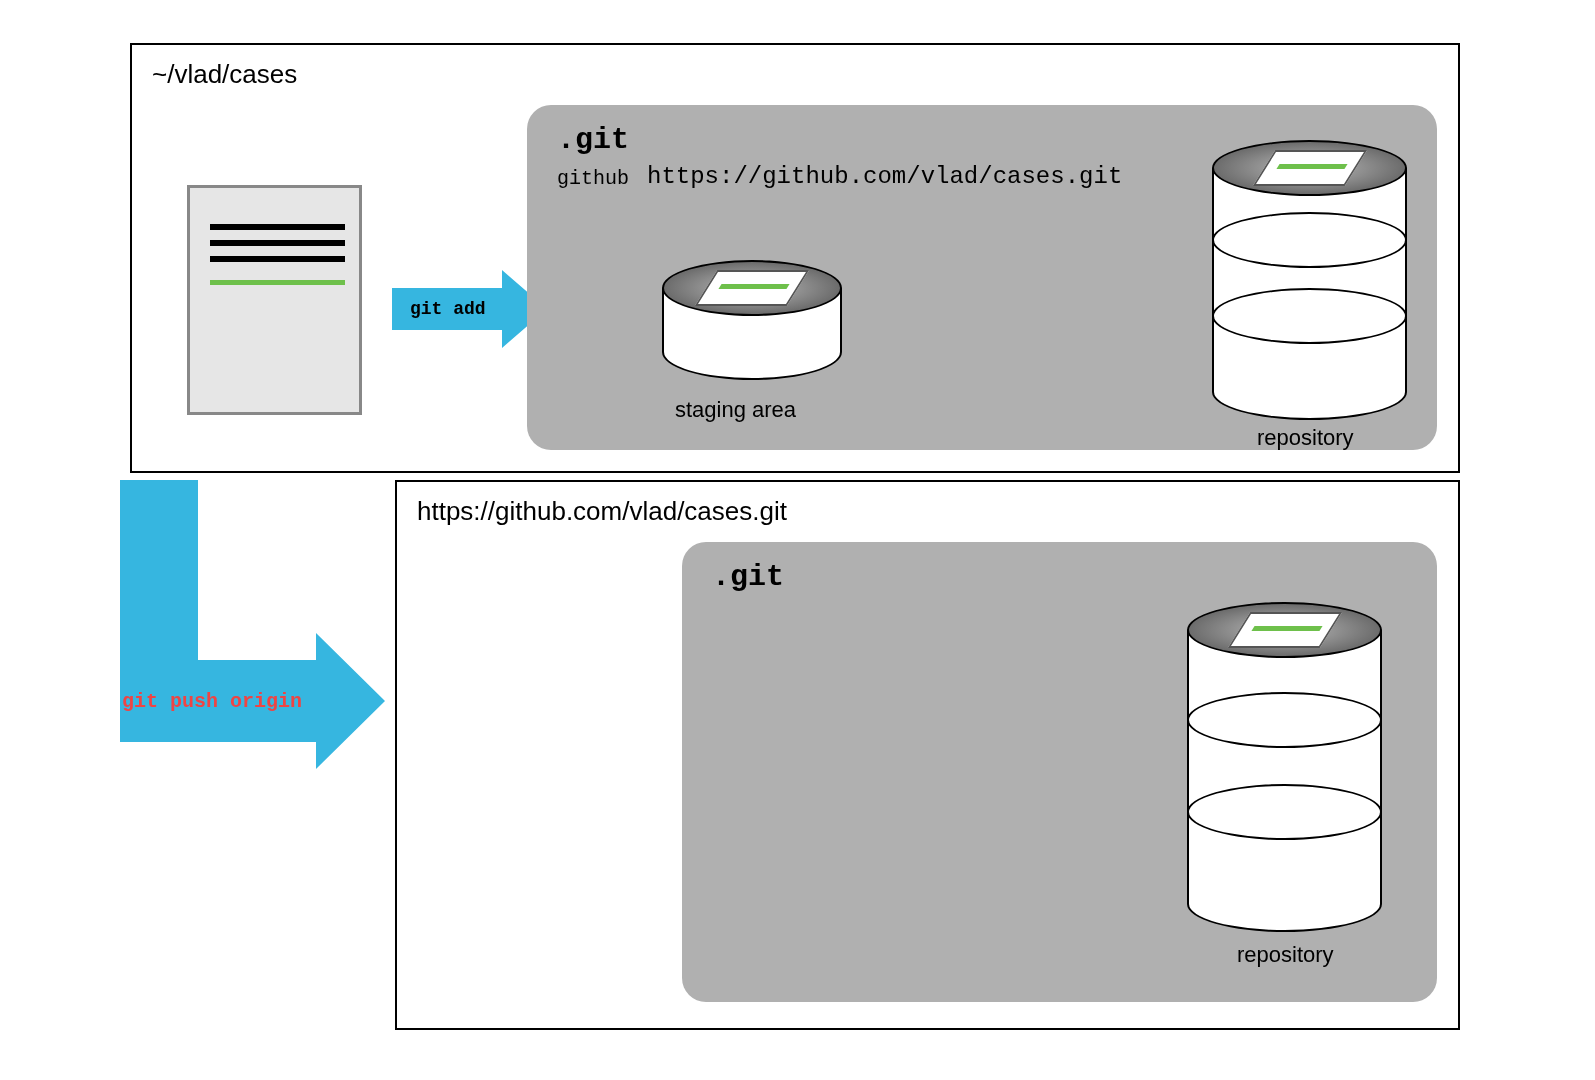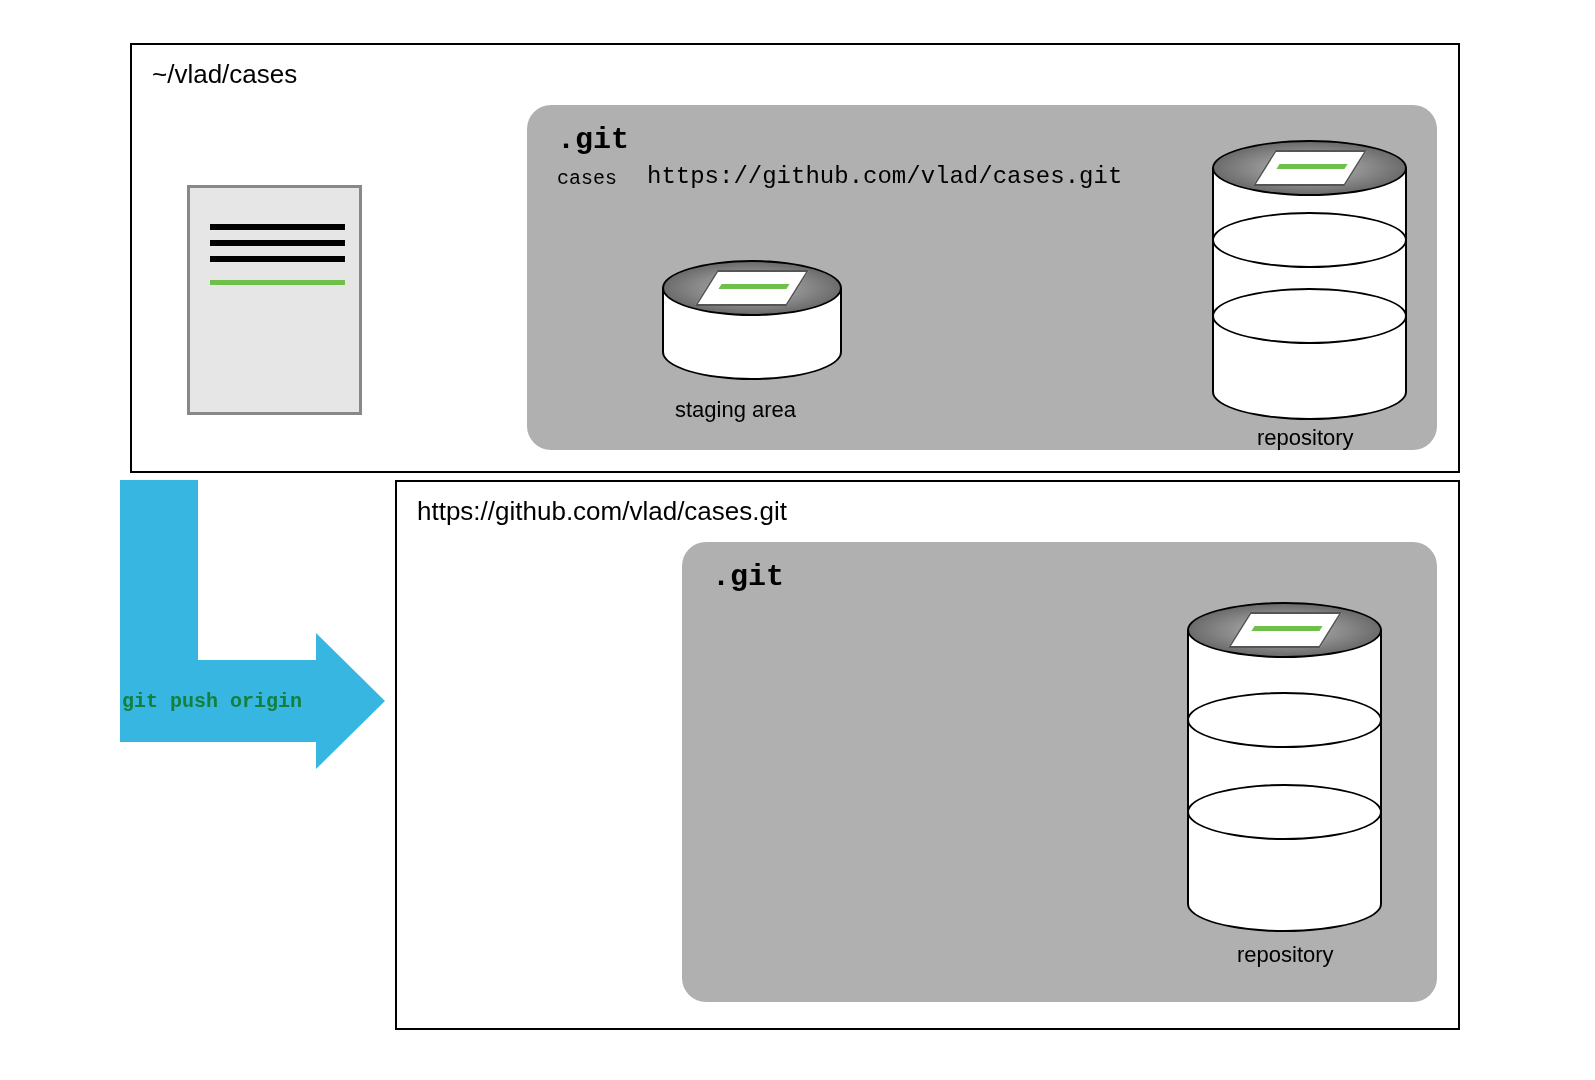--- a/index.html
+++ b/index.html
@@ -225,21 +225,21 @@
     height: 310px;
   }
   .push-arrow svg { width: 100%; height: 100%; display:block; }
   .push-label {
     position: absolute;
     left: 122px;
     top: 690px;
     font-family: "Courier New", monospace;
     font-weight: bold;
     font-size: 20px;
-    color: #15803d;
+    color: #ef4444;
   }
 
   
   .remote-box {
     position: absolute;
     left: 395px;
     top: 480px;
     width: 1065px;
     height: 550px;
     border: 2px solid #000;
@@ -332,24 +332,30 @@
 
   <div class="local-title">~/vlad/cases</div>
 
   <div class="file-icon">
     <div class="line l1"></div>
     <div class="line l2"></div>
     <div class="line l3"></div>
     <div class="line lg"></div>
   </div>
 
+  <div class="arrow-add arrow-shape">
+    <svg viewBox="0 0 155 78" preserveAspectRatio="none">
+      <polygon points="0,18 110,18 110,0 155,39 110,78 110,60 0,60" fill="#36B6E0"></polygon>
+    </svg>
+    <div class="arrow-label">git add</div>
+  </div>
 
   <div class="git-panel">
     <div class="git-title">.git</div>
-    <div class="origin-label">cases</div>
+    <div class="origin-label">github</div>
     <div class="origin-url">https://github.com/vlad/cases.git</div>
 
     <div class="stage-cyl">
       <div class="cyl-bot-ell"></div>
       <div class="body"></div>
       <div class="top-ell"></div>
       <div class="page"></div>
       <div class="page-line"></div>
     </div>
     <div class="stage-label">staging area</div>

